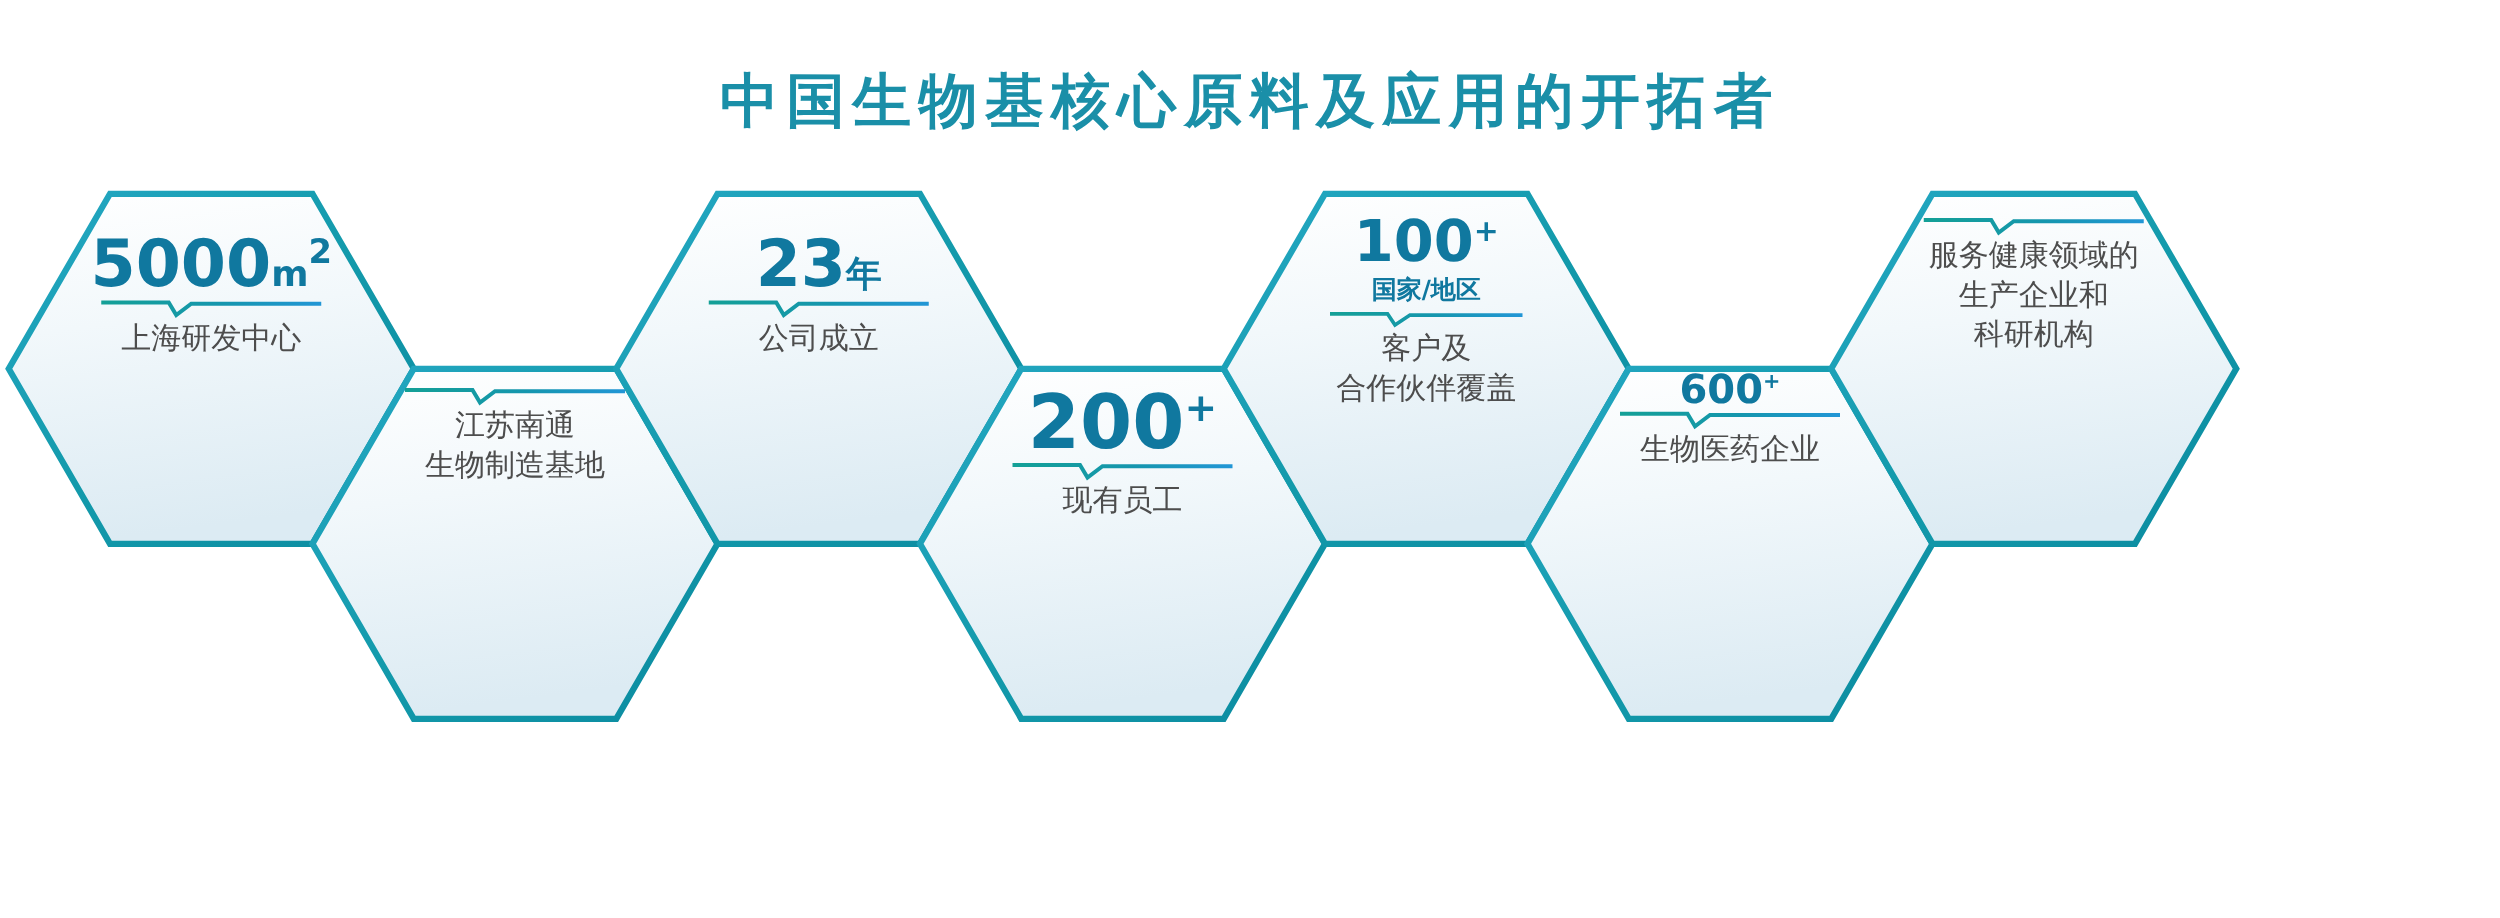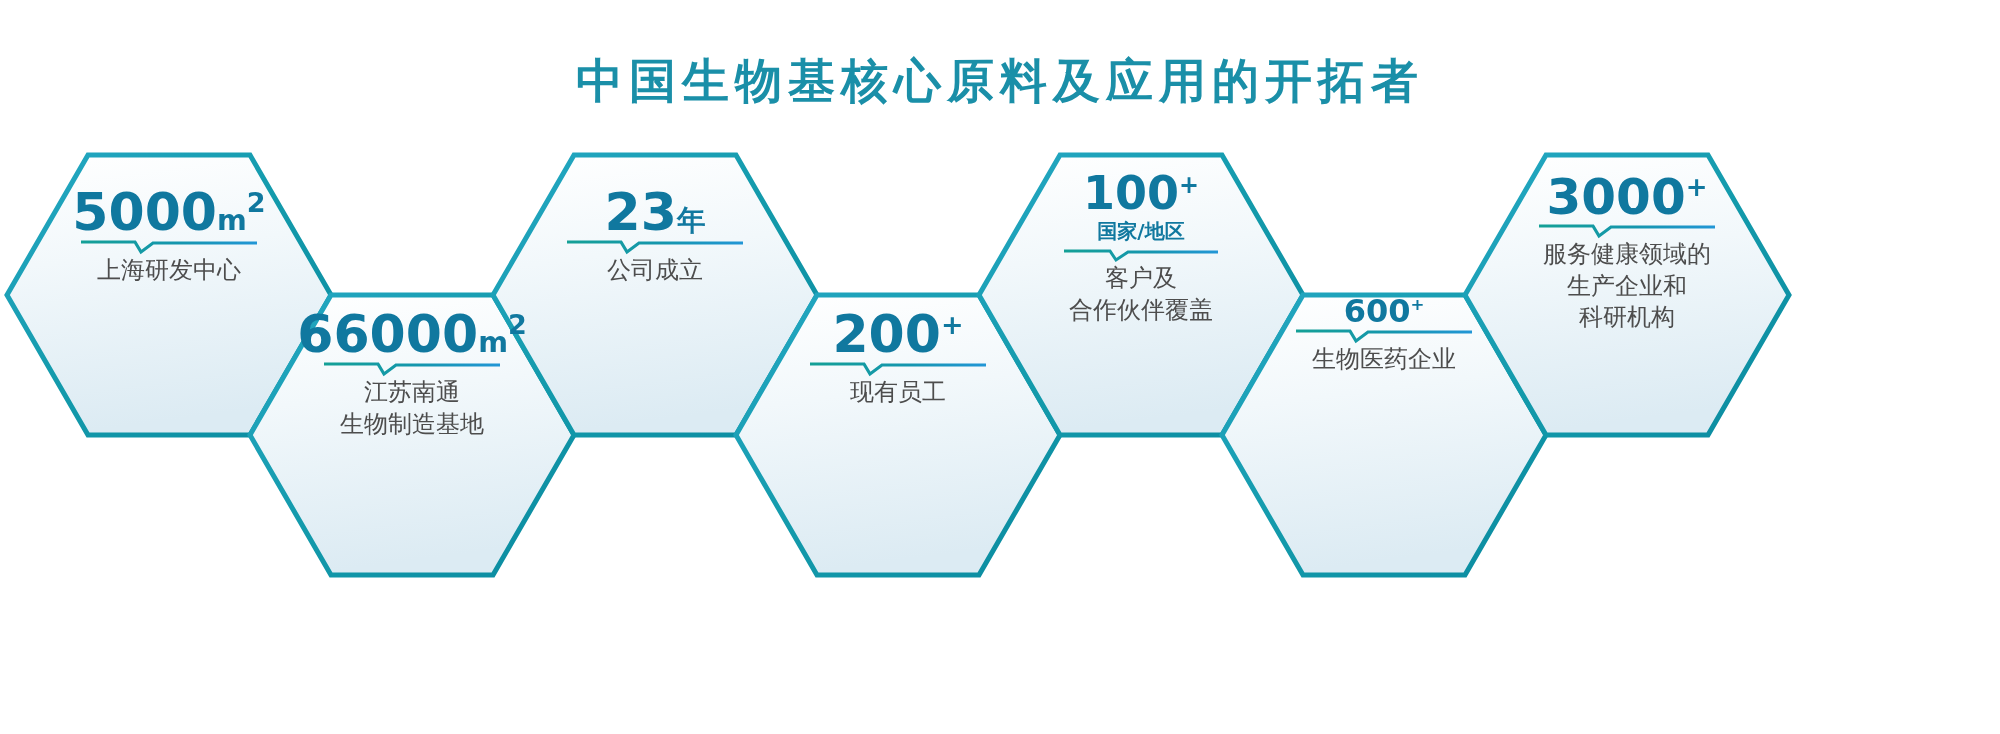--- a/index.html
+++ b/index.html
@@ -119,23 +119,20 @@
       </div>
       <svg class="divider" width="180" height="17" viewBox="0 0 180 17">
         <path d="M2,4 L56,4 L62,14 L74,5 L178,5" fill="none" stroke="url(#gDiv)" stroke-width="3.2"></path>
       </svg>
       <div class="hex-label">
         <div>上海研发中心</div>
       </div>
     </div>
 
     <div class="hexcell" style="left:262px; top:308px; width:300px;">
-      <div class="hex-num" style="font-size:52px;">
-        <span>66000</span><span class="hex-unit">m</span><span class="sup">2</span>
-      </div>
       <svg class="divider" width="180" height="17" viewBox="0 0 180 17">
         <path d="M2,4 L56,4 L62,14 L74,5 L178,5" fill="none" stroke="url(#gDiv)" stroke-width="3.2"></path>
       </svg>
       <div class="hex-label">
         <div>江苏南通</div>
         <div>生物制造基地</div>
       </div>
     </div>
 
     <div class="hexcell" style="left:515px; top:186px; width:280px;">
@@ -144,21 +141,21 @@
       </div>
       <svg class="divider" width="180" height="17" viewBox="0 0 180 17">
         <path d="M2,4 L56,4 L62,14 L74,5 L178,5" fill="none" stroke="url(#gDiv)" stroke-width="3.2"></path>
       </svg>
       <div class="hex-label">
         <div>公司成立</div>
       </div>
     </div>
 
     <div class="hexcell" style="left:758px; top:308px; width:280px;">
-      <div class="hex-num" style="font-size:52px;">
+      <div class="hex-num" style="font-size:60px;">
         <span>200</span><span class="hex-unit"></span><span class="sup">+</span>
       </div>
       <svg class="divider" width="180" height="17" viewBox="0 0 180 17">
         <path d="M2,4 L56,4 L62,14 L74,5 L178,5" fill="none" stroke="url(#gDiv)" stroke-width="3.2"></path>
       </svg>
       <div class="hex-label">
         <div>现有员工</div>
       </div>
     </div>
 
@@ -182,23 +179,20 @@
       </div>
       <svg class="divider" width="180" height="17" viewBox="0 0 180 17">
         <path d="M2,4 L56,4 L62,14 L74,5 L178,5" fill="none" stroke="url(#gDiv)" stroke-width="3.2"></path>
       </svg>
       <div class="hex-label">
         <div>生物医药企业</div>
       </div>
     </div>
 
     <div class="hexcell" style="left:1487px; top:172px; width:280px;">
-      <div class="hex-num" style="font-size:50px;">
-        <span>3000</span><span class="hex-unit"></span><span class="sup">+</span>
-      </div>
       <svg class="divider" width="180" height="17" viewBox="0 0 180 17">
         <path d="M2,4 L56,4 L62,14 L74,5 L178,5" fill="none" stroke="url(#gDiv)" stroke-width="3.2"></path>
       </svg>
       <div class="hex-label">
         <div>服务健康领域的</div>
         <div>生产企业和</div>
         <div>科研机构</div>
       </div>
     </div>
 

